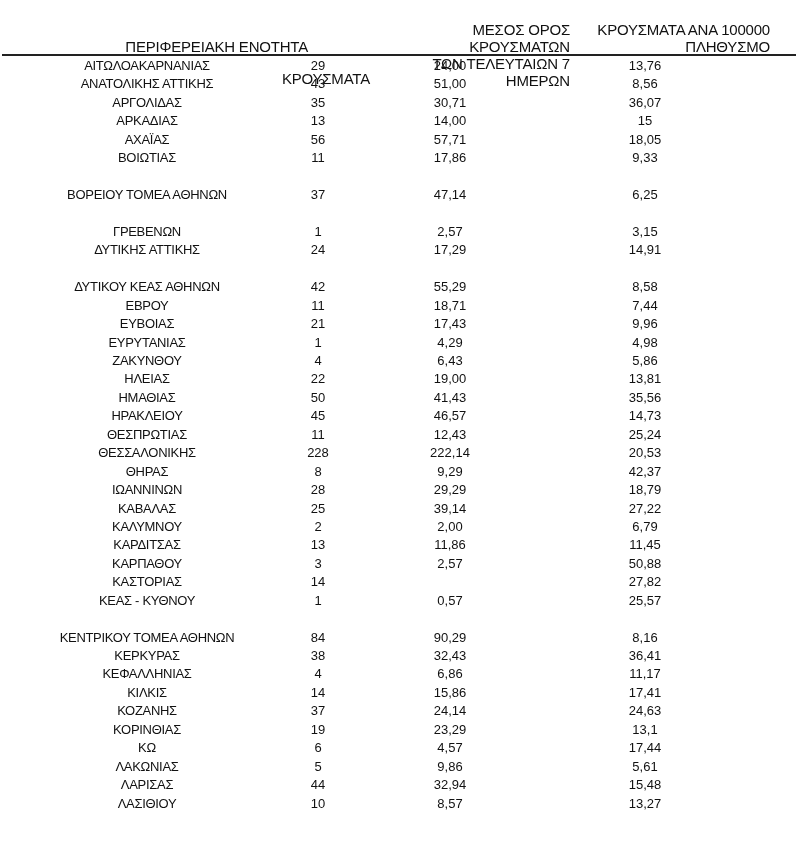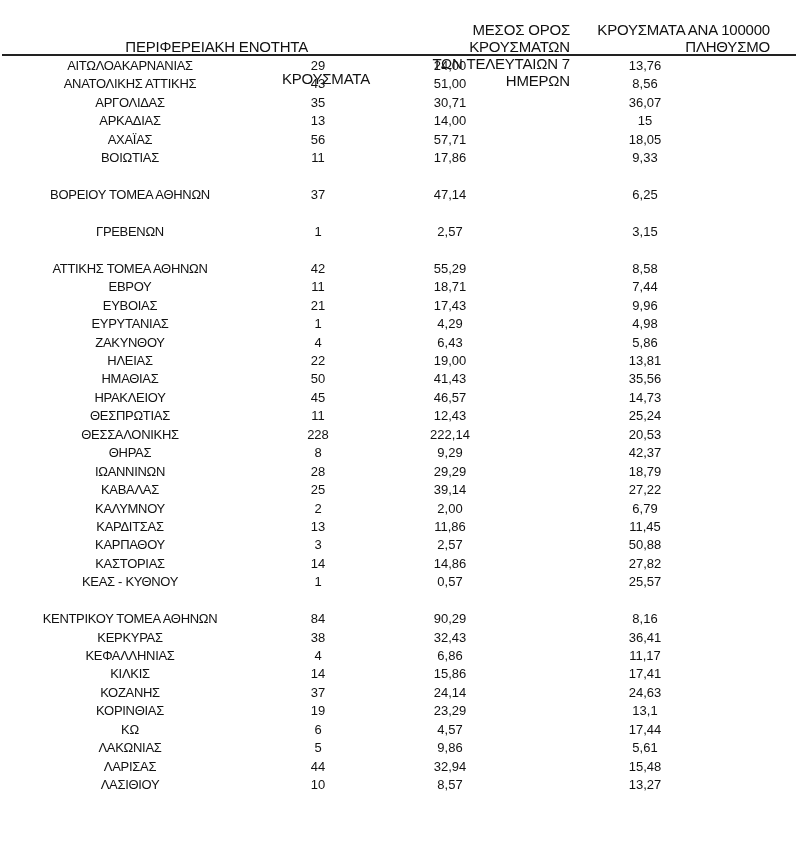--- a/index.html
+++ b/index.html
@@ -23,21 +23,21 @@
   .h-per { left: 570px; width: 200px; top: 21px; }
   .rule {
     position: absolute; left: 2px; top: 54px; width: 794px; height: 2px; background: #222;
   }
   .rows { position: absolute; left: 0; top: 57px; width: 796px; }
   .row {
     position: relative; height: 18.45px; font-size: 13px; line-height: 18.45px;
   }
   .row.blank { height: 18.45px; }
   .row span { position: absolute; top: 0; text-align: center; white-space: nowrap; }
-  .c-region { left: 0; width: 260px; letter-spacing: -0.3px; }
+  .c-region { left: 17px; width: 260px; letter-spacing: -0.3px; }
   .c-cases { left: 266px; width: 104px; }
   .c-avg { left: 370px; width: 160px; }
   .c-per { left: 570px; width: 150px; }
 </style>
 </head>
 <body>
 
 <div class="sheet">
   <div class="header">
     <div class="h h-region">
@@ -100,23 +100,29 @@
         <span class="c-avg">47,14</span>
         <span class="c-per">6,25</span>
       </div>
       <div class="row blank"></div>
       <div class="row">
         <span class="c-region">ΓΡΕΒΕΝΩΝ</span>
         <span class="c-cases">1</span>
         <span class="c-avg">2,57</span>
         <span class="c-per">3,15</span>
       </div>
-      <div class="row blank"></div>
-      <div class="row">
-        <span class="c-region">ΑΤΤΙΚΗΣ ΤΟΜΕΑ ΑΘΗΝΩΝ</span>
+      <div class="row">
+        <span class="c-region">ΔΥΤΙΚΗΣ ΑΤΤΙΚΗΣ</span>
+        <span class="c-cases">24</span>
+        <span class="c-avg">17,29</span>
+        <span class="c-per">14,91</span>
+      </div>
+      <div class="row blank"></div>
+      <div class="row">
+        <span class="c-region">ΔΥΤΙΚΟΥ ΚΕΑΣ ΑΘΗΝΩΝ</span>
         <span class="c-cases">42</span>
         <span class="c-avg">55,29</span>
         <span class="c-per">8,58</span>
       </div>
       <div class="row">
         <span class="c-region">ΕΒΡΟΥ</span>
         <span class="c-cases">11</span>
         <span class="c-avg">18,71</span>
         <span class="c-per">7,44</span>
       </div>
@@ -200,21 +206,20 @@
       </div>
       <div class="row">
         <span class="c-region">ΚΑΡΠΑΘΟΥ</span>
         <span class="c-cases">3</span>
         <span class="c-avg">2,57</span>
         <span class="c-per">50,88</span>
       </div>
       <div class="row">
         <span class="c-region">ΚΑΣΤΟΡΙΑΣ</span>
         <span class="c-cases">14</span>
-        <span class="c-avg">14,86</span>
         <span class="c-per">27,82</span>
       </div>
       <div class="row">
         <span class="c-region">ΚΕΑΣ - ΚΥΘΝΟΥ</span>
         <span class="c-cases">1</span>
         <span class="c-avg">0,57</span>
         <span class="c-per">25,57</span>
       </div>
       <div class="row blank"></div>
       <div class="row">

